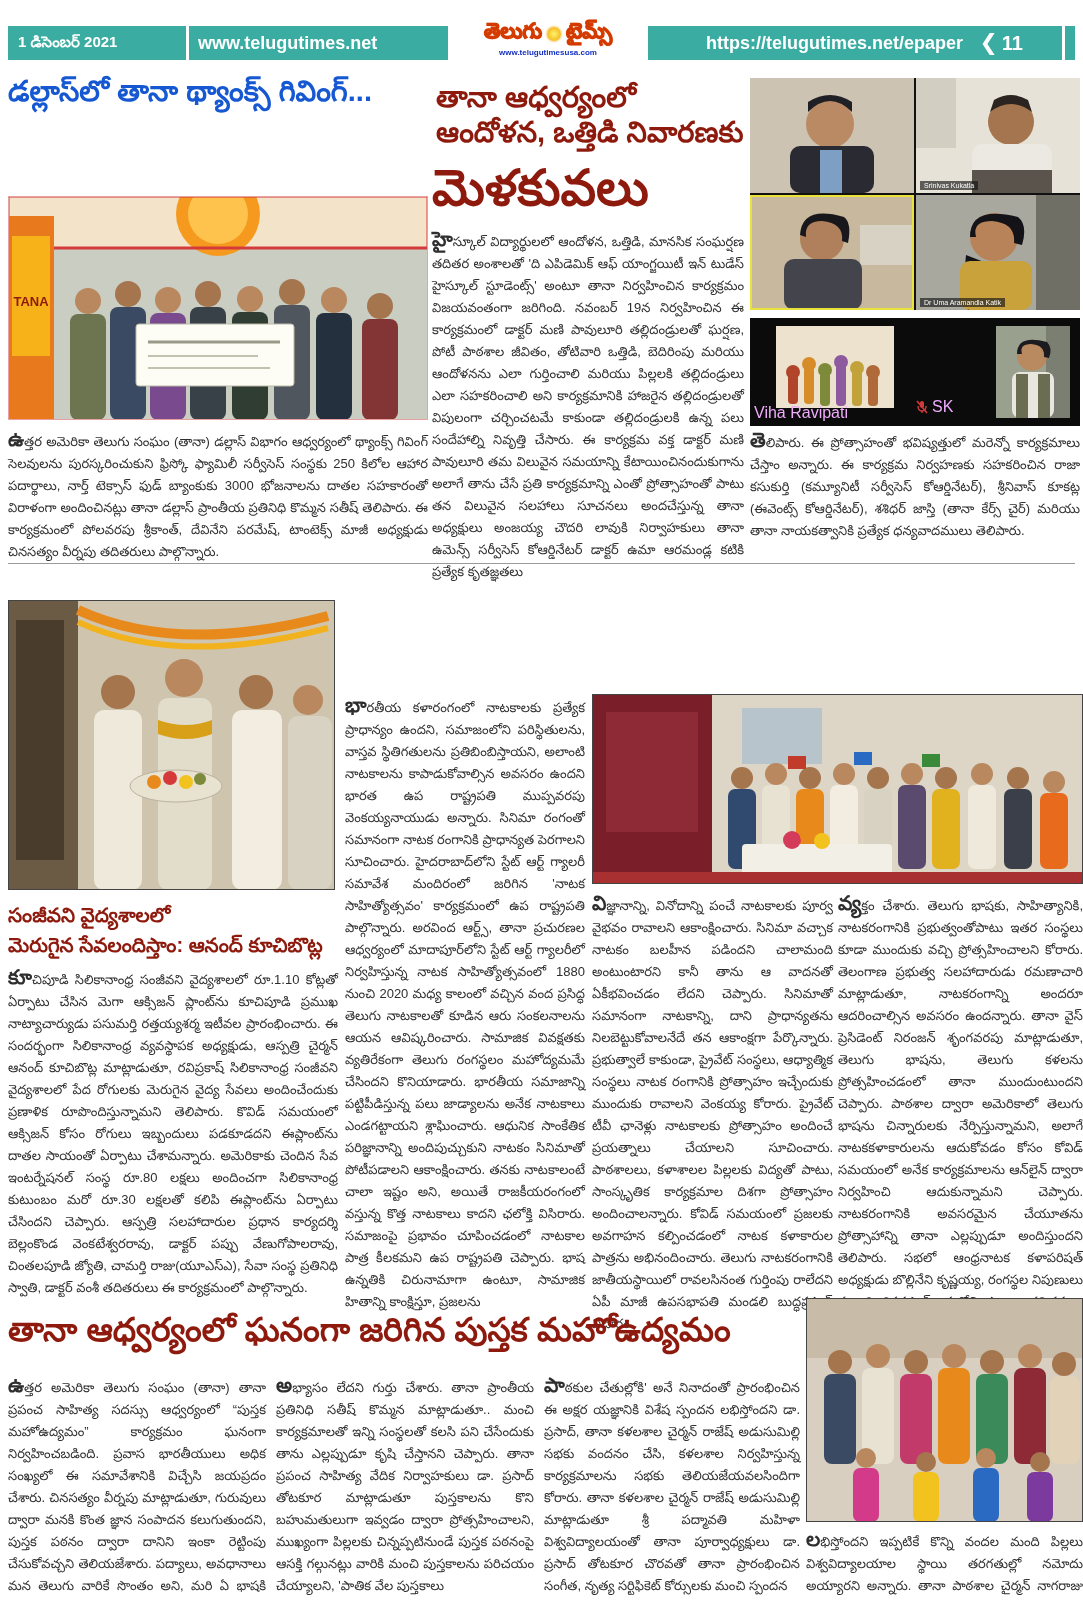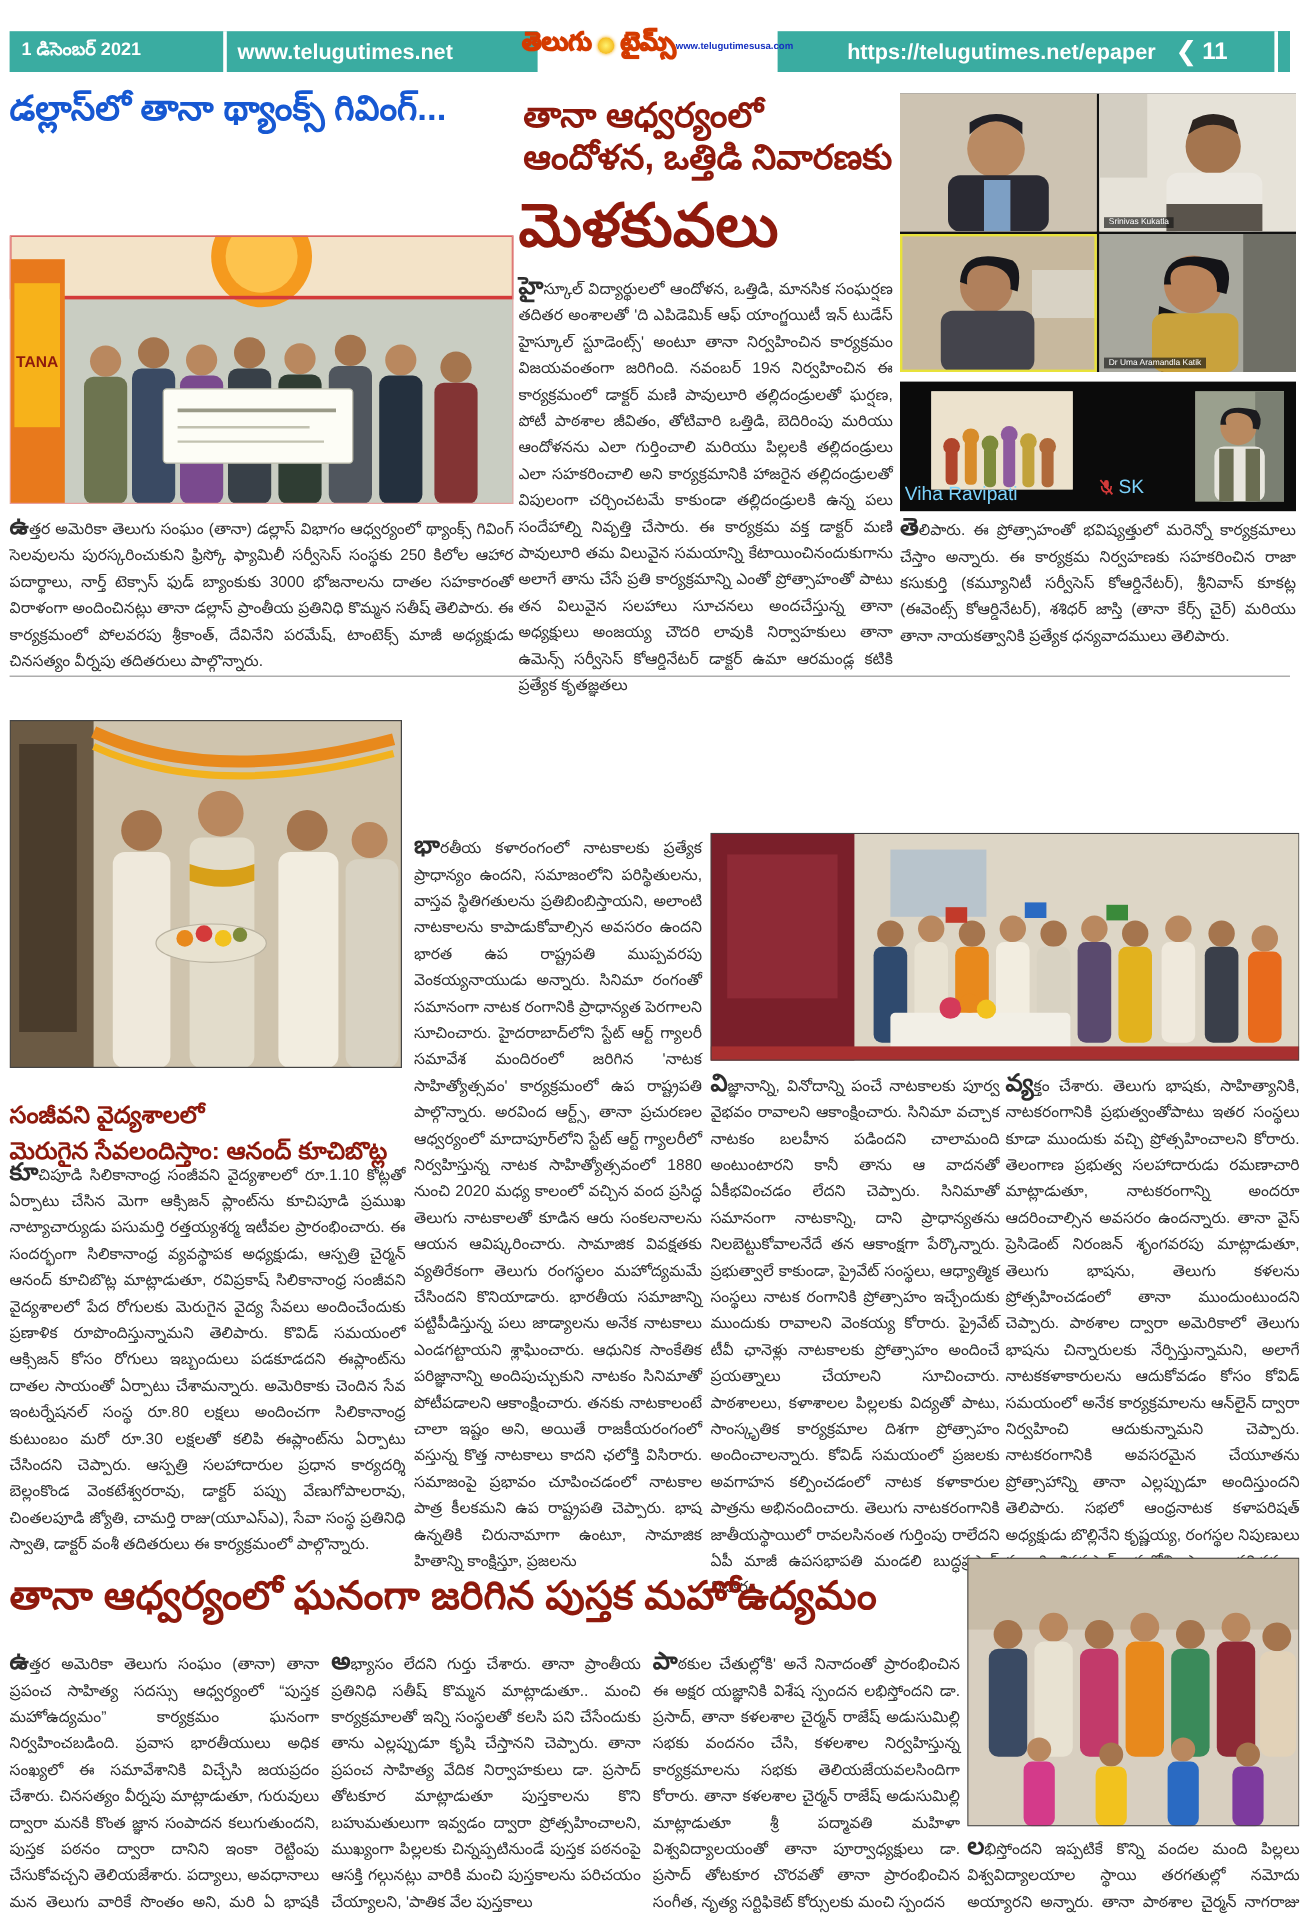--- a/index.html
+++ b/index.html
@@ -11,54 +11,54 @@
   .topbar .gapline{position:absolute;top:0;bottom:0;width:3px;background:#fff;}
   .seg{position:absolute;top:0;height:34px;display:flex;align-items:center;color:#fff;font-weight:bold;}
   .seg.date{left:10px;font-size:15px;}
   .seg.site{left:190px;font-size:18px;}
   .seg.url{right:112px;font-size:18px;}
   .pagenum{position:absolute;right:52px;top:0;height:34px;display:flex;align-items:center;color:#fff;
            font-size:20px;font-weight:bold;gap:4px;}
   .pagenum .chev{font-size:22px;line-height:1;}
   .endcap{position:absolute;right:0;top:0;width:10px;height:34px;background:#3aaca1;border-left:3px solid #fff;}
   .logo{position:absolute;left:448px;top:12px;width:200px;height:52px;background:#fff;
-        display:flex;flex-direction:row;align-items:center;justify-content:center;z-index:2;}
+        display:flex;flex-direction:column;align-items:center;justify-content:center;z-index:2;}
   .logorow{display:flex;align-items:center;gap:5px;}
   .logotext{font-size:21px;font-weight:bold;color:#ffd41a;-webkit-text-stroke:1px #d43a00;
             text-shadow:0 0 1px #d43a00;}
   .bulb{width:14px;height:14px;border-radius:50%;background:radial-gradient(#fff26e,#f0a400);
         box-shadow:0 0 3px #f0a400;display:inline-block;}
   .logosub{font-size:8px;color:#1530c0;font-weight:bold;}
   
   .hl-blue{color:#1658d2;font-weight:bold;line-height:1.18;}
   .hl-maroon{color:#8e1a0d;font-weight:bold;line-height:1.2;}
   .a1-hl{left:8px;top:74px;width:425px;font-size:29px;}
   .a1-hl .l2{font-size:34px;}
   .a2-kick{left:436px;top:80px;width:312px;font-size:29px;}
   .a2-big{left:432px;top:158px;width:312px;font-size:50px;}
   .a3-hl{left:340px;top:588px;width:743px;text-align:center;font-size:26px;}
   .a3-hl .l2{font-size:30px;}
   .a4-hl{left:8px;top:1310px;width:792px;font-size:33px;}
   
   .body{font-size:13px;line-height:22px;text-align:justify;color:#2e2e2e;}
   .body::first-letter{font-size:1.55em;font-weight:bold;}
-  .cap{color:#8e1a0d;font-weight:bold;font-size:20px;line-height:30px;margin-top:15px;}
+  .cap{color:#8e1a0d;font-weight:bold;font-size:20px;line-height:30px;}
   .divider{position:absolute;left:8px;width:1067px;height:1px;background:#9a9a9a;}
   
   .photo{position:absolute;overflow:hidden;}
   .photo svg{display:block;width:100%;height:100%;}
   
   .zgrid{position:absolute;left:750px;top:78px;width:330px;height:232px;
          display:grid;grid-template-columns:1fr 1fr;grid-template-rows:1fr 1fr;gap:2px;background:#111;}
   .zcell{position:relative;overflow:hidden;}
   .zname{position:absolute;left:4px;bottom:3px;background:rgba(20,20,20,.65);color:#fff;
          font-size:7px;padding:1px 4px;white-space:nowrap;}
   .zstrip{position:absolute;left:750px;top:318px;width:330px;height:108px;background:#0b0b0b;}
   .zs-img{position:absolute;overflow:hidden;}
-  .zs-label{position:absolute;color:#7dd3fc;font-size:16px;font-weight:500;}
+  .zs-label{position:absolute;color:#f0abfc;font-size:16px;font-weight:500;}
   .micoff{display:inline-block;vertical-align:-2px;margin-right:4px;}
 </style>
 </head>
 <body>
 
 <div class="page">
 
   <div class="topbar">
     <div class="seg date">1 డిసెంబర్ 2021</div>
     <div class="gapline" style="left:178px"></div>

